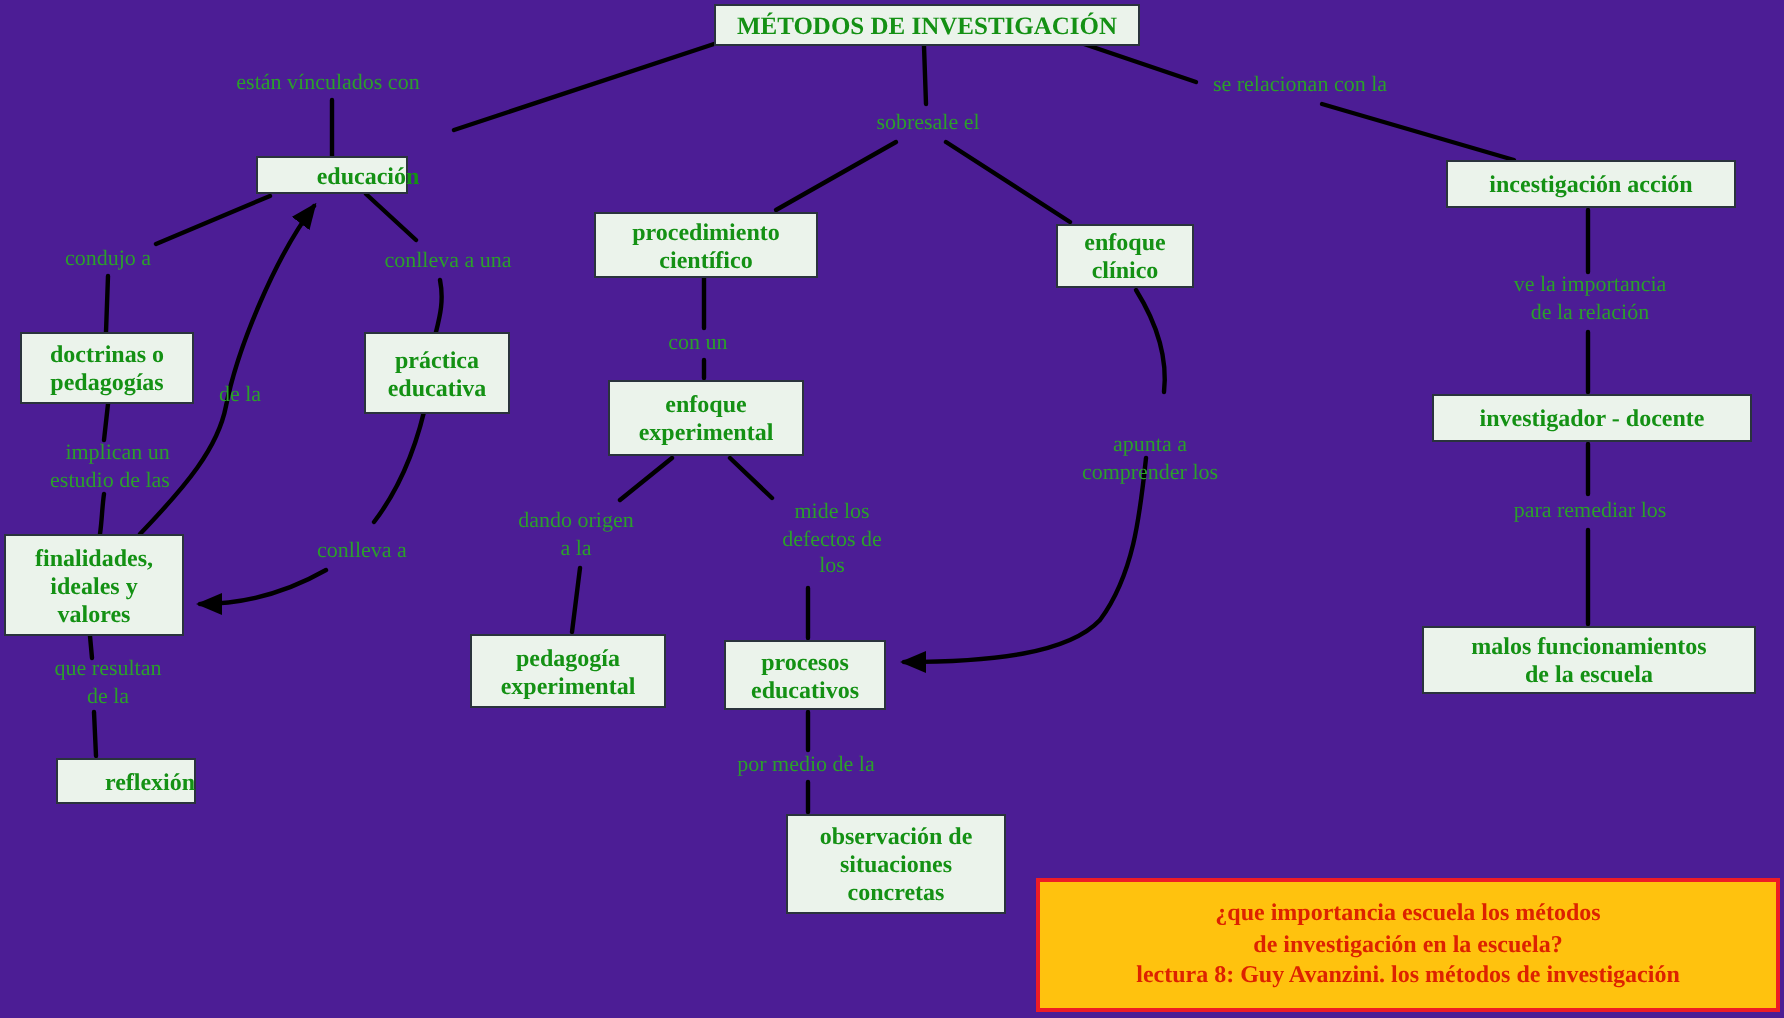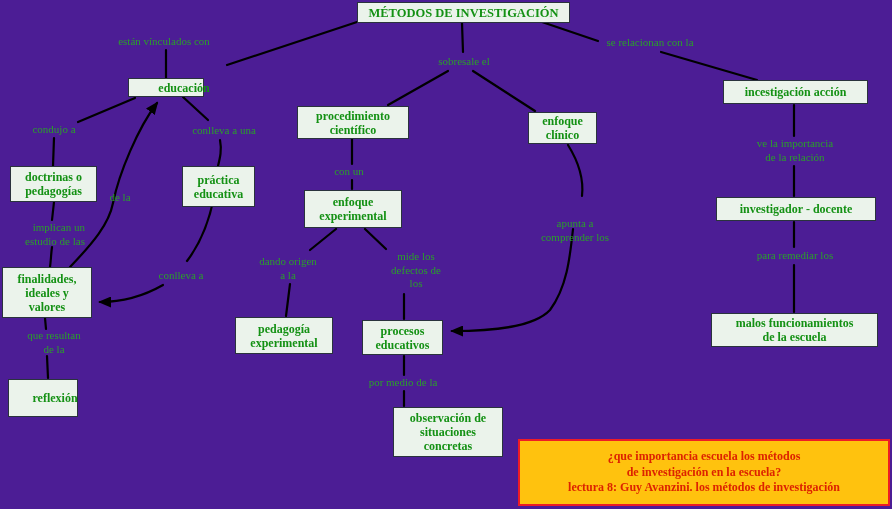--- a/index.html
+++ b/index.html
@@ -82,21 +82,21 @@
   <div id="nodes">
       <div class="node node--title" style="left: 357px; top: 2px; width: 213px; height: 21px;">MÉTODOS DE INVESTIGACIÓN</div>
       <div class="node" style="left: 128px; top: 78px; width: 76px; height: 19px; padding-left: 36px;">educación</div>
       <div class="node" style="left: 10px; top: 166px; width: 87px; height: 36px;">doctrinas o
 pedagogías</div>
       <div class="node" style="left: 182px; top: 166px; width: 73px; height: 41px;">práctica
 educativa</div>
       <div class="node" style="left: 2px; top: 267px; width: 90px; height: 51px;">finalidades,
 ideales y
 valores</div>
-      <div class="node" style="left: 8px; top: 379px; width: 70px; height: 38px; padding-left: 24px;">reflexión</div>
+      <div class="node" style="left: 28px; top: 379px; width: 70px; height: 23px; padding-left: 24px;">reflexión</div>
       <div class="node" style="left: 297px; top: 106px; width: 112px; height: 33px;">procedimiento
 científico</div>
       <div class="node" style="left: 304px; top: 190px; width: 98px; height: 38px;">enfoque
 experimental</div>
       <div class="node" style="left: 528px; top: 112px; width: 69px; height: 32px;">enfoque
 clínico</div>
       <div class="node" style="left: 235px; top: 317px; width: 98px; height: 37px;">pedagogía
 experimental</div>
       <div class="node" style="left: 362px; top: 320px; width: 81px; height: 35px;">procesos
 educativos</div>

